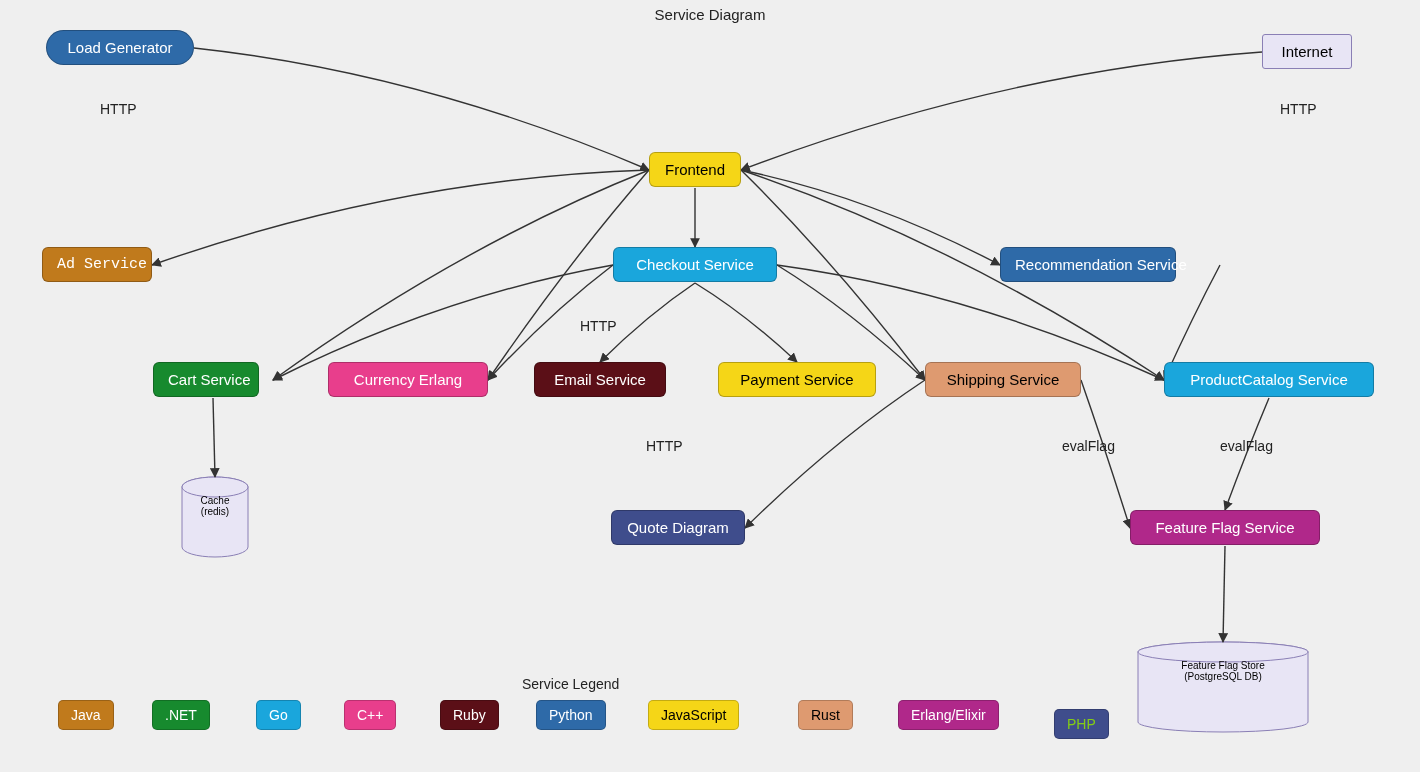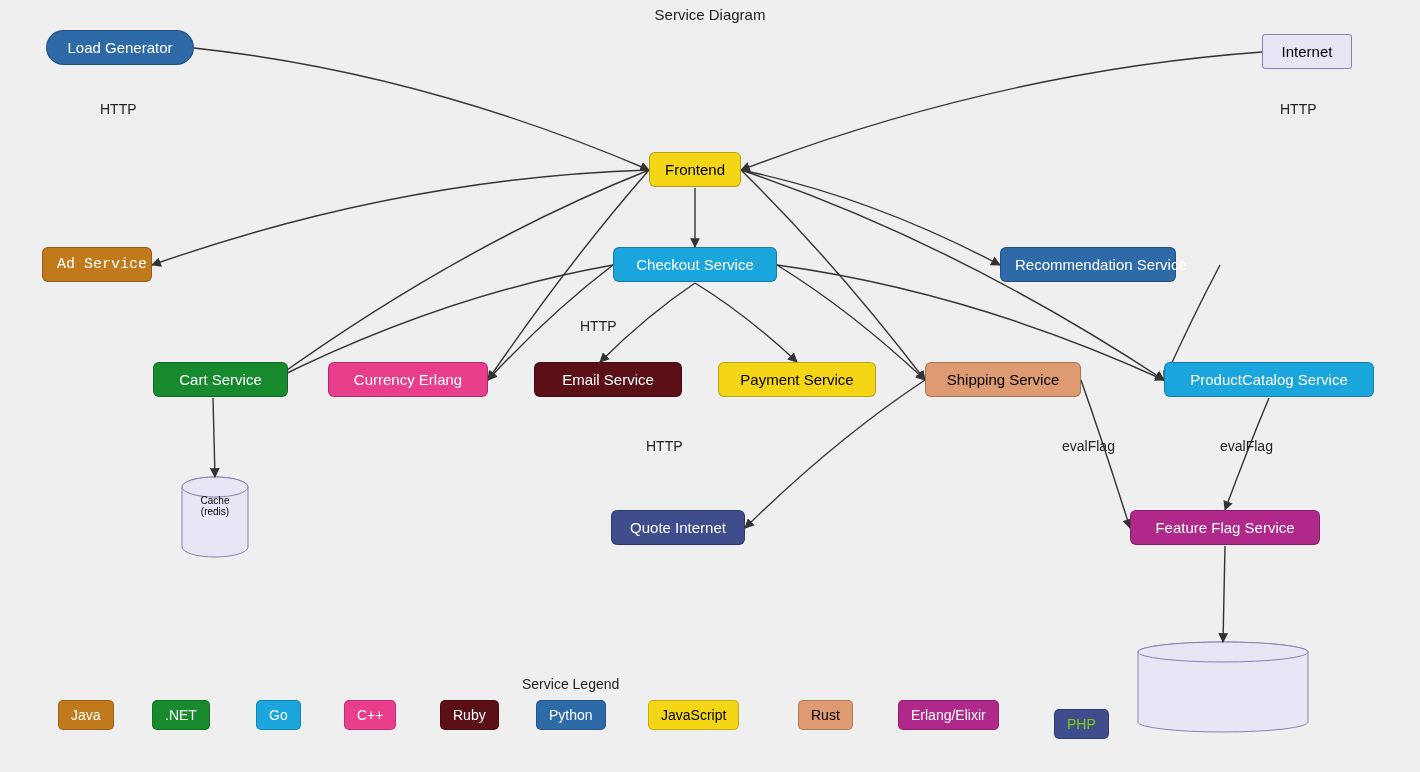--- a/index.html
+++ b/index.html
@@ -54,31 +54,35 @@
       <path d="M 1269 398 Q 1247 450.48 1225 510" fill="none" stroke="#333" stroke-width="1.4" marker-end="url(#arrow)"></path>
       <path d="M 213 398 Q 214 437.34 215 477" fill="none" stroke="#333" stroke-width="1.4" marker-end="url(#arrow)"></path>
       <path d="M 1225 546 Q 1224 593.84 1223 642" fill="none" stroke="#333" stroke-width="1.4" marker-end="url(#arrow)"></path>
     </svg>
 <div class="node dark" style="left: 46px; top: 30px; width: 148px; background: rgb(46, 106, 168); border-radius: 20px;">Load Generator</div>
     <div class="node light" style="left: 1262px; top: 34px; width: 90px; background: rgb(232, 229, 245); border-radius: 3px; border: 1px solid rgb(138, 127, 181);">Internet</div>
     <div class="node light" style="left: 649px; top: 152px; width: 92px; background: rgb(245, 214, 23);">Frontend</div>
     <div class="node dark" style="left: 42px; top: 247px; width: 110px; background: rgb(192, 122, 28); font-family: Liberation Mono, monospace;">Ad Service</div>
     <div class="node dark" style="left: 613px; top: 247px; width: 164px; background: rgb(26, 166, 220);">Checkout Service</div>
     <div class="node dark" style="left: 1000px; top: 247px; width: 176px; background: rgb(46, 106, 168);">Recommendation Service</div>
-    <div class="node dark" style="left: 153px; top: 362px; width: 135px; background: rgb(23, 138, 46);">Cart Service</div>
+    <div class="node dark" style="left: 153px; top: 362px; width: 106px; background: rgb(23, 138, 46);">Cart Service</div>
     <div class="node dark" style="left: 328px; top: 362px; width: 160px; background: rgb(232, 62, 140);">Currency Erlang</div>
-    <div class="node dark" style="left: 534px; top: 362px; width: 148px; background: rgb(91, 15, 23);">Email Service</div>
+    <div class="node dark" style="left: 534px; top: 362px; width: 132px; background: rgb(91, 15, 23);">Email Service</div>
     <div class="node light" style="left: 718px; top: 362px; width: 158px; background: rgb(245, 214, 23);">Payment Service</div>
     <div class="node light" style="left: 925px; top: 362px; width: 156px; background: rgb(222, 154, 112);">Shipping Service</div>
     <div class="node dark" style="left: 1164px; top: 362px; width: 210px; background: rgb(26, 166, 220);">ProductCatalog Service</div>
-    <div class="node dark" style="left: 611px; top: 510px; width: 134px; background: rgb(63, 77, 140);">Quote Internet</div>
+    <div class="node dark" style="left: 611px; top: 510px; width: 134px; background: rgb(63, 77, 140);">Quote Diagram</div>
     <div class="node dark" style="left: 1130px; top: 510px; width: 190px; background: rgb(176, 40, 138);">Feature Flag Service</div>
     <div class="db" style="left: 182px; top: 495px; width: 66px;">
       <div>Cache</div>
       <div>(redis)</div>
+    </div>
+    <div class="db" style="left: 1138px; top: 660px; width: 170px;">
+      <div>Feature Flag Store</div>
+      <div>(PostgreSQL DB)</div>
     </div>
     <div class="edge-label" style="left: 100px; top: 101px;">HTTP</div>
     <div class="edge-label" style="left: 1280px; top: 101px;">HTTP</div>
     <div class="edge-label" style="left: 580px; top: 318px;">HTTP</div>
     <div class="edge-label" style="left: 646px; top: 438px;">HTTP</div>
     <div class="edge-label" style="left: 1062px; top: 438px;">evalFlag</div>
     <div class="edge-label" style="left: 1220px; top: 438px;">evalFlag</div>
     <div class="legend-title" style="left: 522px; top: 676px; text-align: center;">Service Legend</div>
     <div class="legend-item" style="left: 58px; top: 700px; background: rgb(192, 122, 28); color: rgb(255, 255, 255);">Java</div>
     <div class="legend-item" style="left: 152px; top: 700px; background: rgb(23, 138, 46); color: rgb(255, 255, 255);">.NET</div>

